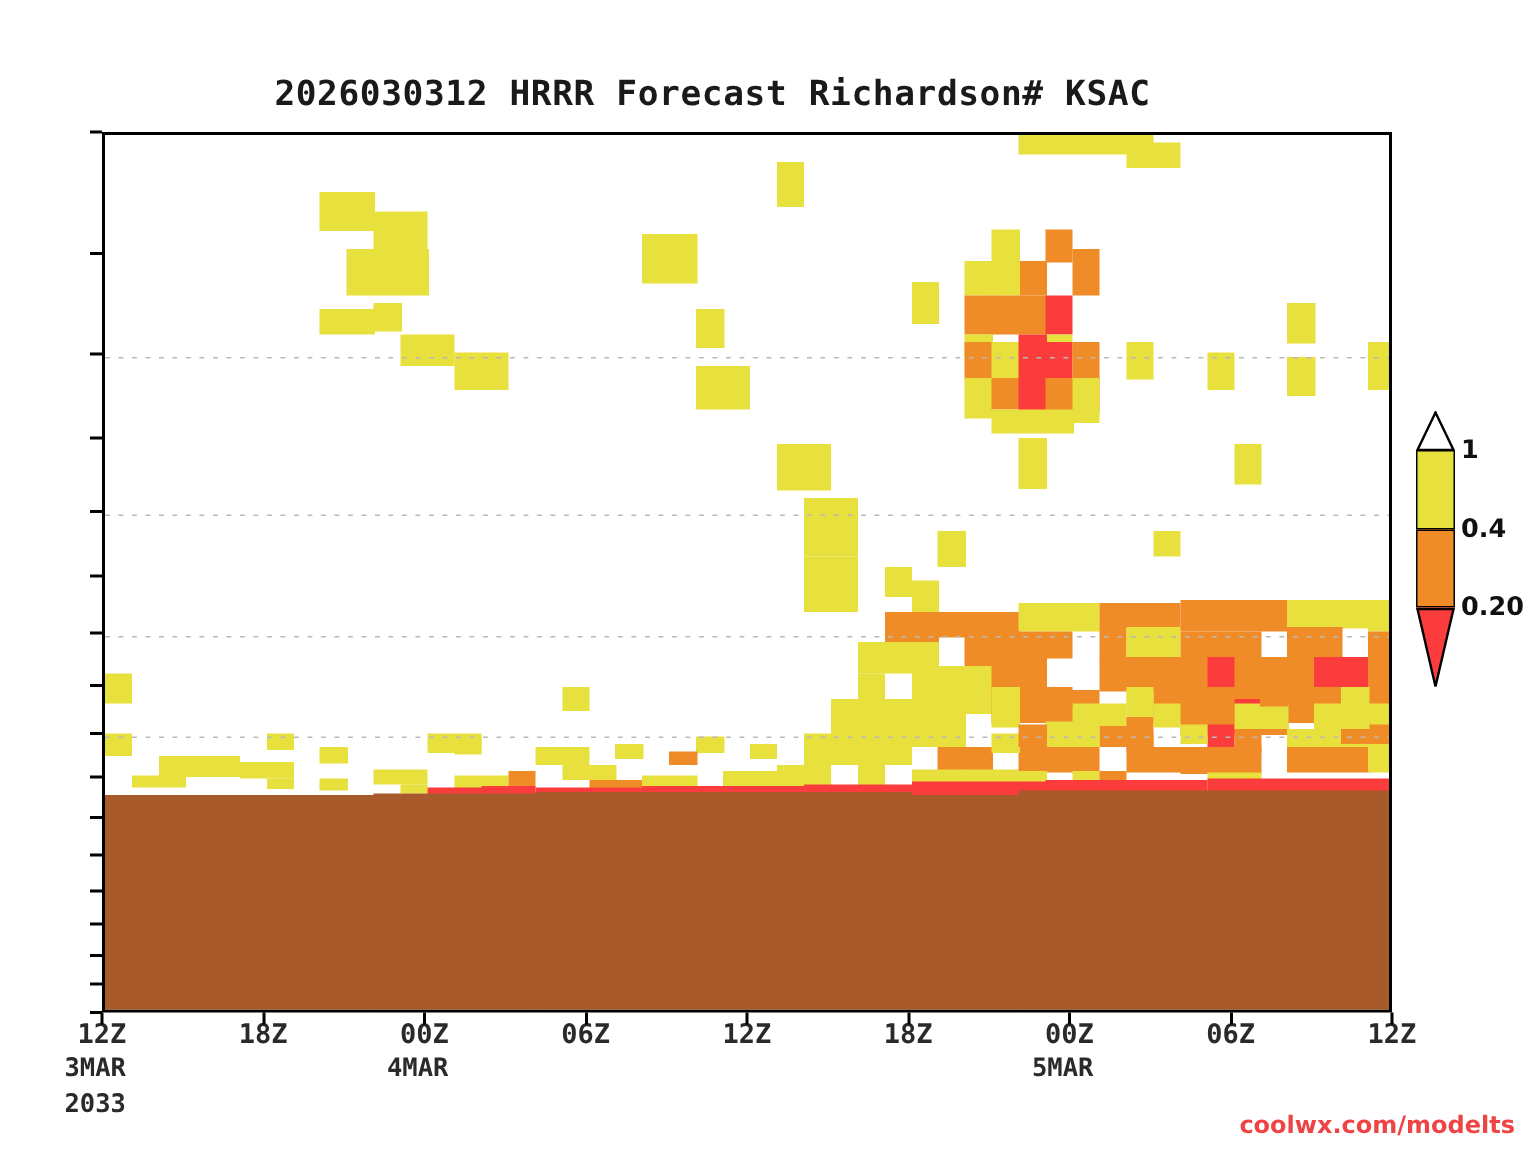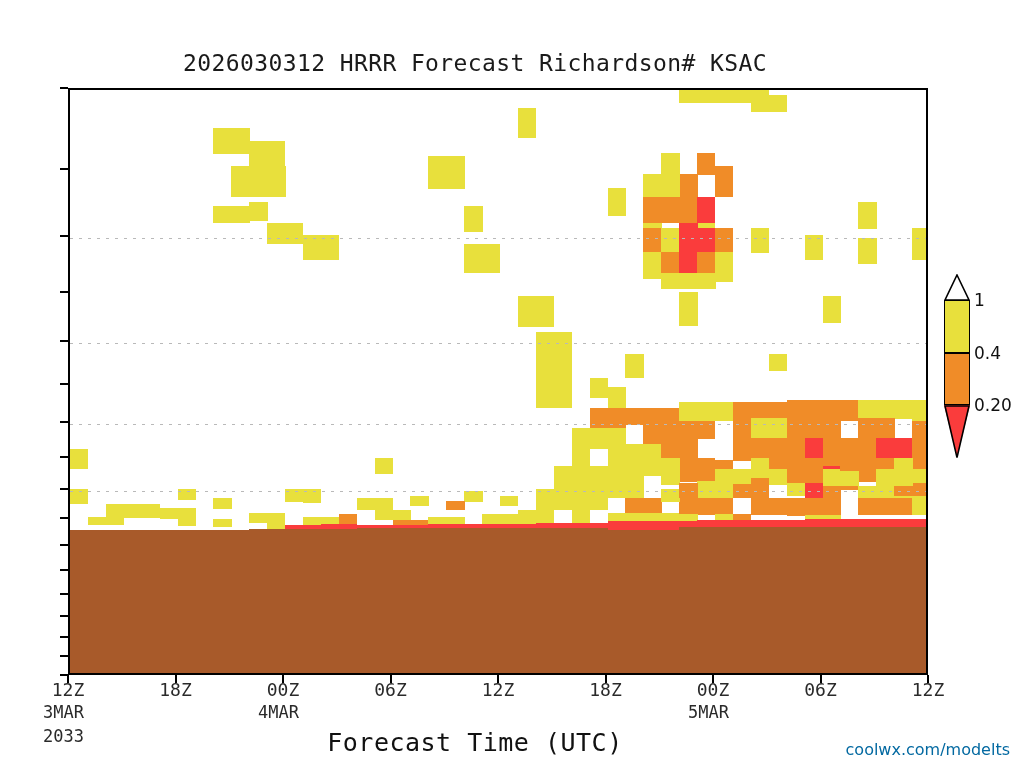--- a/index.html
+++ b/index.html
@@ -1,39 +1,39 @@
 <!DOCTYPE html>
 <html><head>
 <meta charset="utf-8">
 <style>
   html,body{margin:0;padding:0;background:#ffffff;}
   body{width:1024px;height:768px;overflow:hidden;
        font-family:"DejaVu Sans Mono","Liberation Mono",monospace;}
-  #root{position:relative;width:1024px;height:768px;background:#fff;}
+  #root{position:relative;width:1024px;height:768px;background:#fff;font-weight:bold;}
 
   .title{position:absolute;left:0;top:50px;width:950px;text-align:center;
          font-size:23px;color:#1a1a1a;letter-spacing:.4px;white-space:nowrap;}
 
   
   #plot{position:absolute;left:68px;top:88px;width:860px;height:587px;
         background:#fff;border:2px solid #000;box-sizing:border-box;overflow:hidden;}
   #cells{position:absolute;inset:0;}
   .cell{position:absolute;}
   .grid-h{position:absolute;left:0;width:100%;height:1px;
           background-image:linear-gradient(to right,#b9b9b9 0 3px,transparent 3px 9px);
           background-size:9px 1px;background-repeat:repeat-x;}
   .terrain{position:absolute;background:#a85a2a;}
   .ytickmark{position:absolute;height:2px;width:8px;background:#000;}
   .xtick{position:absolute;top:679px;font-size:18px;color:#2a2a2a;
          transform:translateX(-50%);white-space:nowrap;}
   .xtickmark{position:absolute;top:675px;width:2px;height:8px;background:#000;}
   .xsub{position:absolute;font-size:17px;color:#2a2a2a;white-space:nowrap;}
   .xlabel{position:absolute;left:0;top:728px;width:950px;text-align:center;
           font-size:25px;color:#111;letter-spacing:.5px;}
-  .watermark{position:absolute;right:14px;top:740px;font-size:16px;color:#0369a1;
+  .watermark{position:absolute;right:14px;top:740px;font-size:16px;color:#ef4444;
              white-space:nowrap;font-family:"DejaVu Sans","Liberation Sans",sans-serif;}
 
   
   #cbar{position:absolute;left:944px;top:300px;width:26px;height:158px;}
   .cb-seg{position:absolute;left:0;width:26px;border:1.5px solid #000;box-sizing:border-box;}
   .cb-cap{position:absolute;left:0;width:0;height:0;border-left:13px solid transparent;
           border-right:13px solid transparent;}
   .cb-lab{position:absolute;left:30px;font-size:17px;color:#111;
           transform:translateY(-10px);white-space:nowrap;
           font-family:"DejaVu Sans","Liberation Sans",sans-serif;}
@@ -257,21 +257,20 @@
       <div class="xtick" style="left: 820.5px;">06Z</div>
       <div class="xtickmark" style="left: 819.5px;"></div>
       <div class="xtick" style="left: 928px;">12Z</div>
       <div class="xtickmark" style="left: 927px;"></div>
       <div class="xsub" style="left: 43px; top: 702px;">3MAR</div>
       <div class="xsub" style="left: 43px; top: 726px;">2033</div>
       <div class="xsub" style="left: 258px; top: 702px;">4MAR</div>
       <div class="xsub" style="left: 688px; top: 702px;">5MAR</div>
     </div>
 
-  <div class="xlabel">Forecast Time (UTC)</div>
   <div class="watermark">coolwx.com/modelts</div>
 
   <div id="cbar">
       <div class="cb-cap" style="top: -26px; border-bottom: 26px solid rgb(255, 255, 255);"></div>
       <svg width="26" height="27" style="position: absolute; left: 0px; top: -26px;">
         <path d="M13 1 L25 26 L1 26 Z" fill="none" stroke="#000" stroke-width="1.6"></path>
       </svg>
       <div class="cb-seg" style="top: 0px; height: 52.6667px; background: rgb(232, 224, 60);"></div>
       <div class="cb-seg" style="top: 52.6667px; height: 52.6667px; background: rgb(240, 140, 40);"></div>
       <div class="cb-cap" style="top: 105.333px; border-top: 52.6667px solid rgb(250, 60, 60);"></div>

